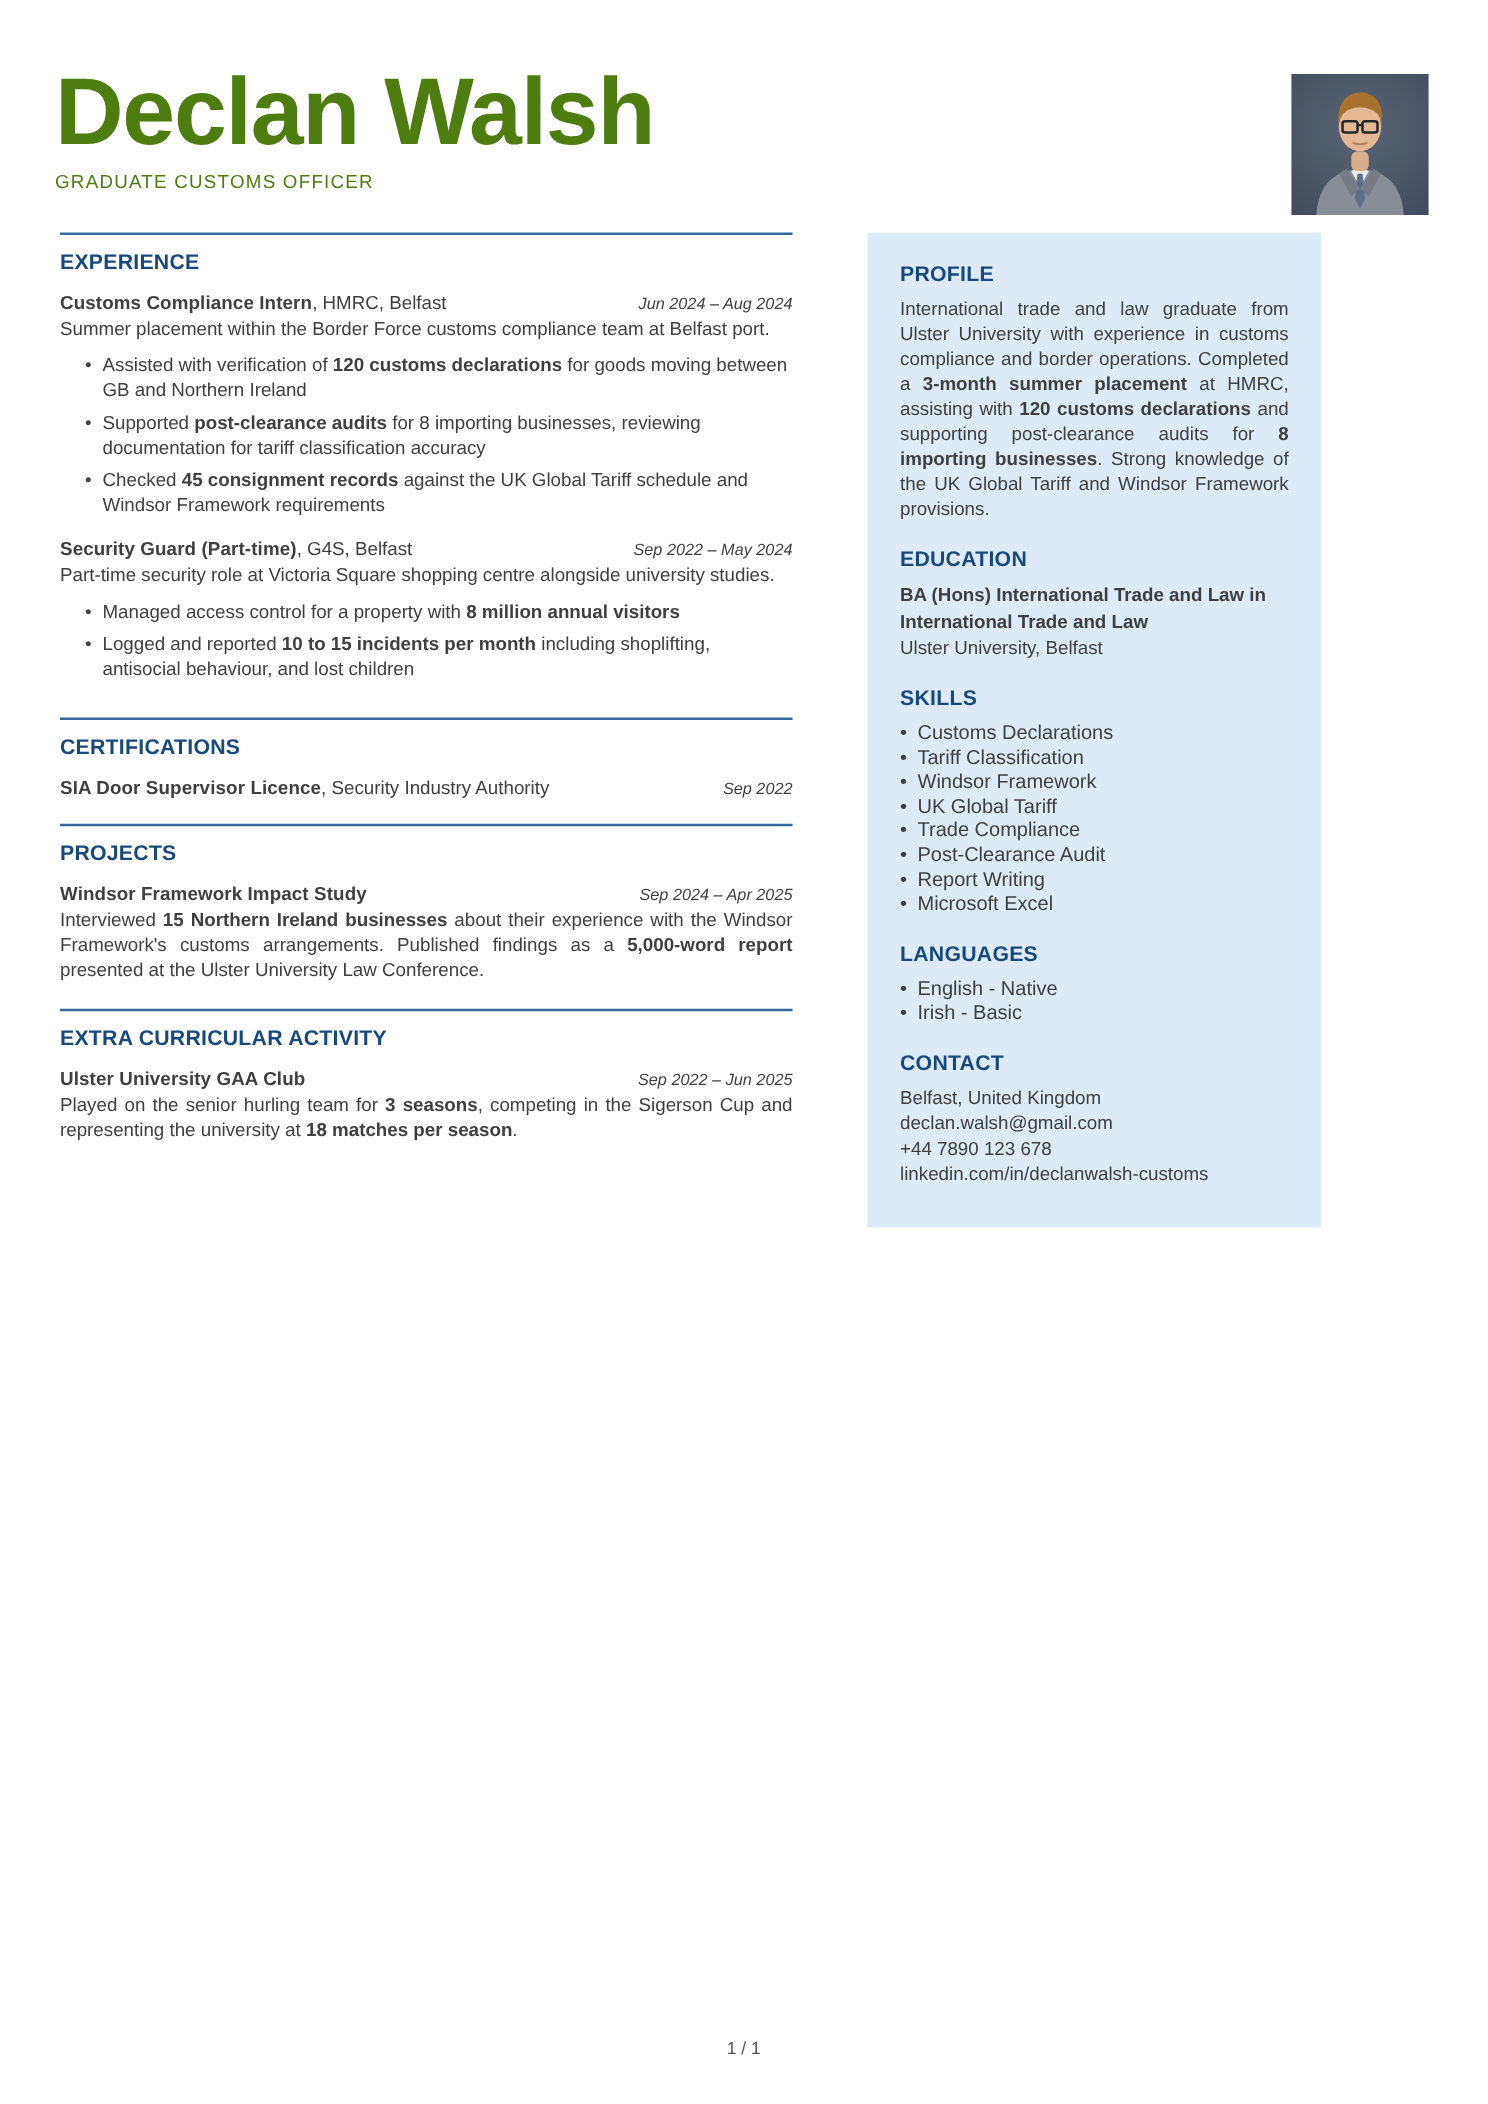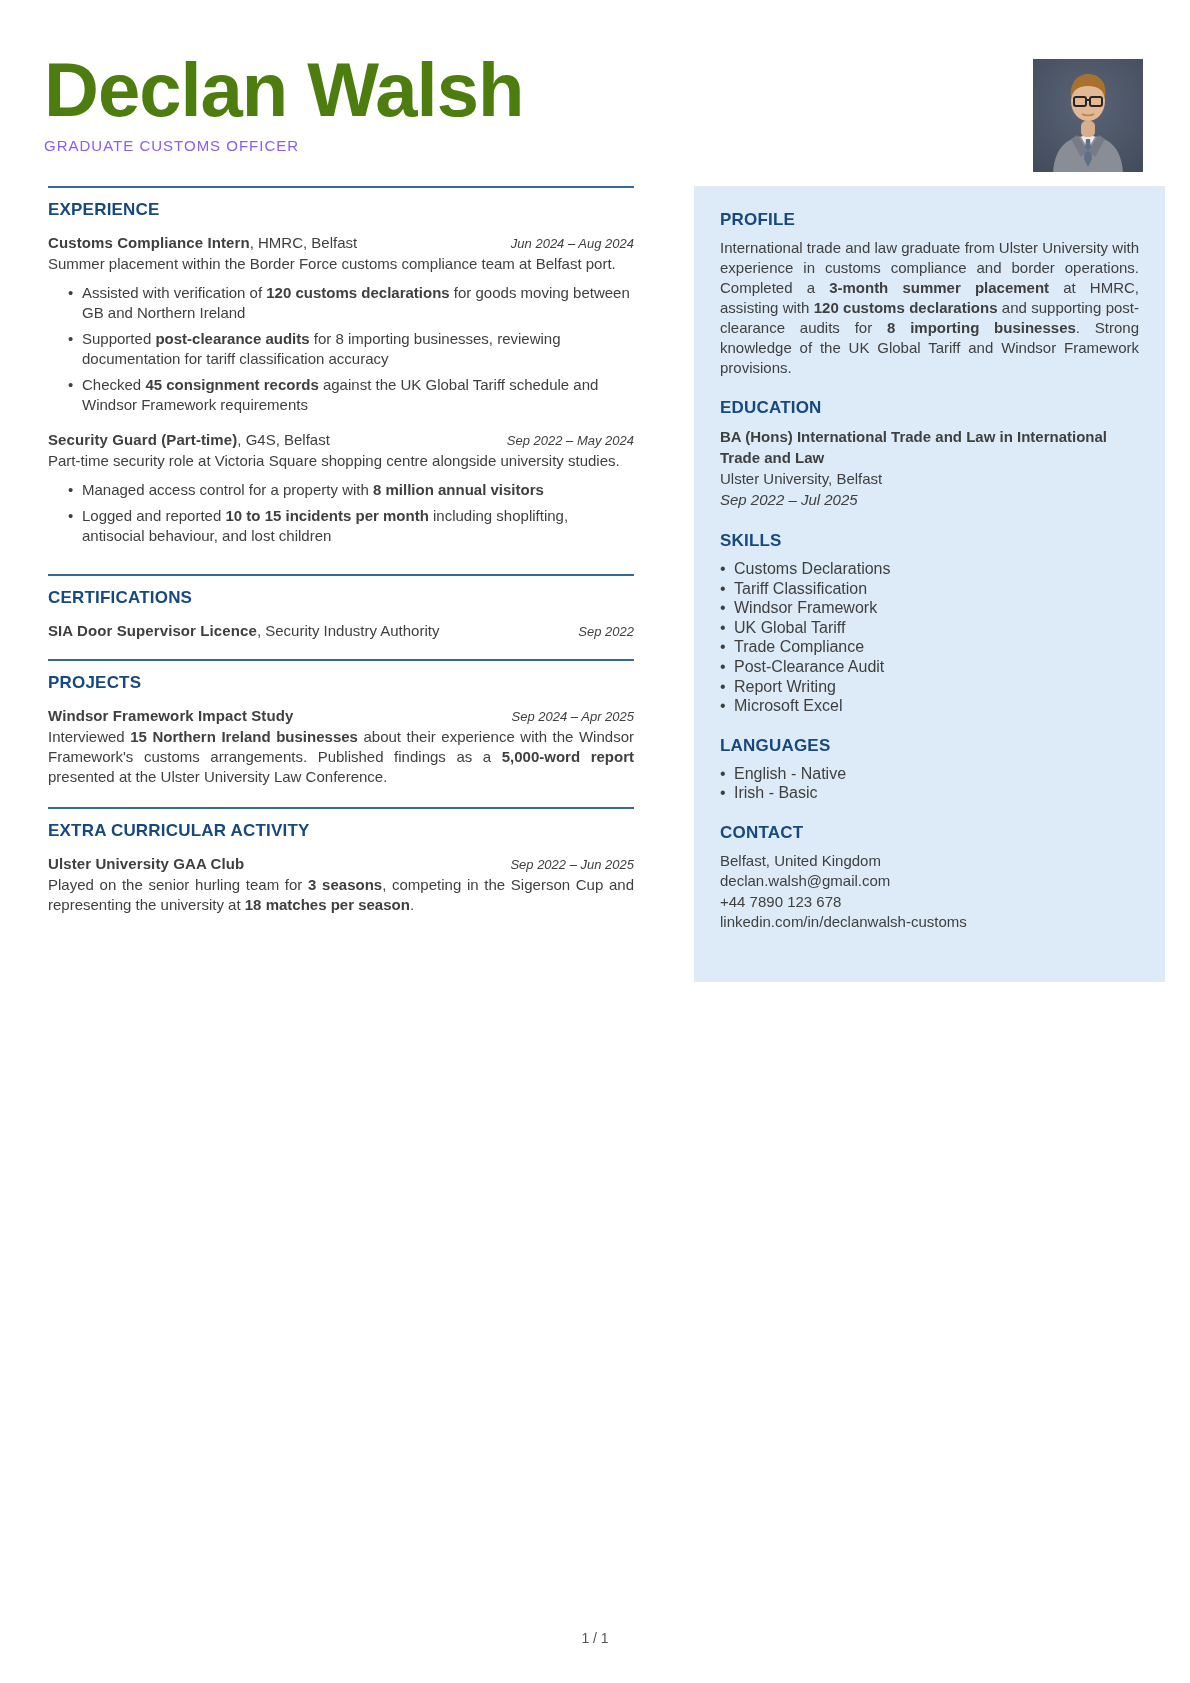--- a/index.html
+++ b/index.html
@@ -11,32 +11,32 @@
     position:relative;
     overflow:hidden;
   }
   
   .header { position:absolute; left:44px; top:52px; }
   .name {
     font-size:76px; font-weight:bold; color:#4d7c0f;
     margin:0; line-height:1.0; letter-spacing:-1px;
   }
   .job-title {
-    font-size:15px; color:#8b5cf6; letter-spacing:1px;
+    font-size:15px; color:#4d7c0f; letter-spacing:1px;
     margin-top:9px;
   }
   .photo {
     position:absolute; left:1033px; top:59px;
     width:110px; height:113px; display:block;
   }
   
   .columns { position:absolute; top:186px; left:48px; display:flex; }
   .col-left { width:586px; margin-right:60px; }
   .col-right {
-    width:471px; min-height:796px; box-sizing:border-box;
+    width:363px; min-height:796px; box-sizing:border-box;
     background:#dcebf7; padding:24px 26px 28px 26px;
   }
   .rule { height:0; border-top:2px solid #35689b; }
   h2.section {
     font-size:17px; font-weight:bold; color:#17497e;
     margin:12px 0 14px 0; letter-spacing:0.2px;
   }
   section { padding-bottom:16px; }
   .entry { margin-bottom:16px; }
   .entry:last-child { margin-bottom:4px; }
@@ -178,21 +178,20 @@
   </div>
 
   <aside class="col-right">
 
     <h2 class="section">PROFILE</h2>
     <p class="body">International trade and law graduate from Ulster University with experience in customs compliance and border operations. Completed a <b>3-month summer placement</b> at HMRC, assisting with <b>120 customs declarations</b> and supporting post-clearance audits for <b>8 importing businesses</b>. Strong knowledge of the UK Global Tariff and Windsor Framework provisions.</p>
 
     <h2 class="section">EDUCATION</h2>
     <p class="edu-degree">BA (Hons) International Trade and Law in International Trade and Law</p>
     <p class="edu-school">Ulster University, Belfast</p>
-    <p class="edu-date">Sep 2022 – Jul 2025</p>
 
     <h2 class="section">SKILLS</h2>
     <ul class="plain">
       <li>Customs Declarations</li>
       <li>Tariff Classification</li>
       <li>Windsor Framework</li>
       <li>UK Global Tariff</li>
       <li>Trade Compliance</li>
       <li>Post-Clearance Audit</li>
       <li>Report Writing</li>

